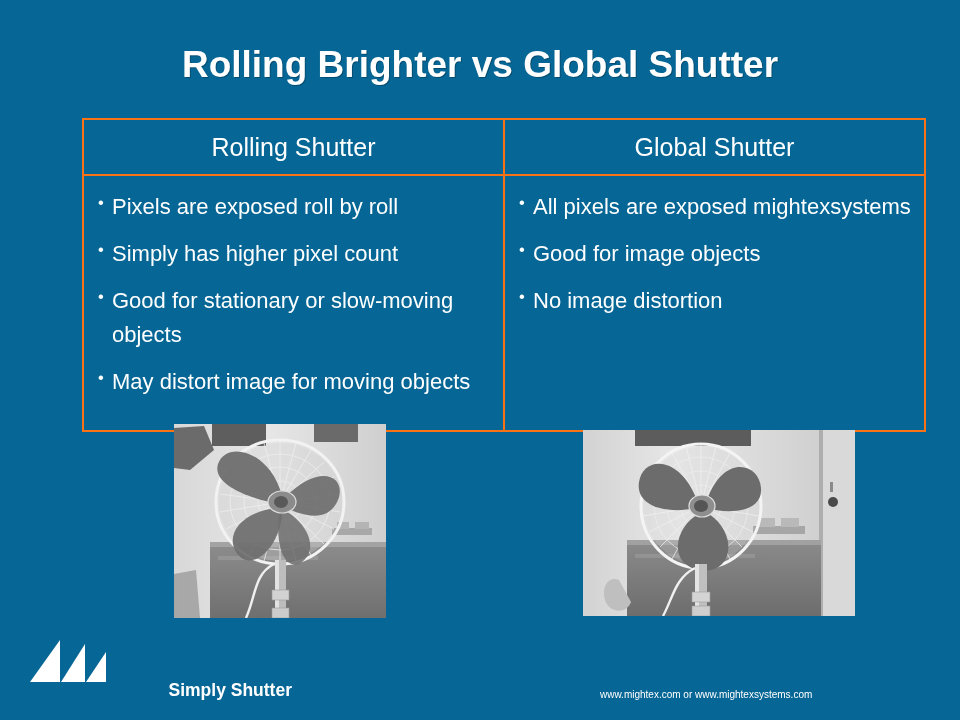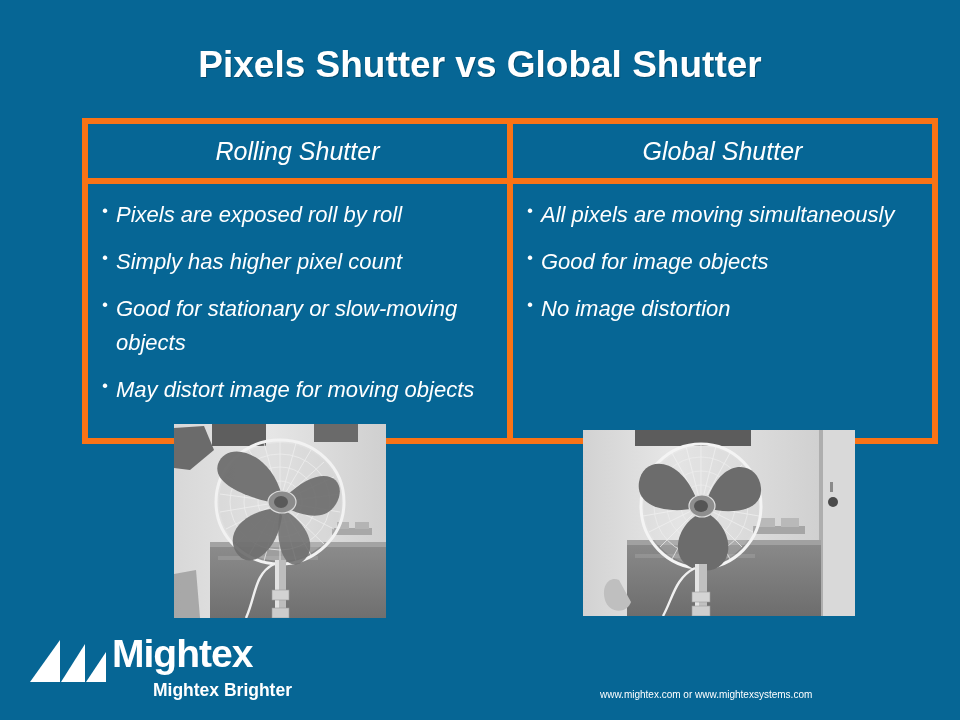--- a/index.html
+++ b/index.html
@@ -35,24 +35,23 @@
   #comparison-table {
     position: absolute;
     left: 82px;
     top: 118px;
     width: 838px;
     border-collapse: collapse;
     table-layout: fixed;
   }
   #comparison-table td,
   #comparison-table th {
-    border: 6px solid #f97316;
+    border: 2px solid #f97316;
     vertical-align: top;
     padding: 0;
-    font-style: italic;
   }
   #comparison-table th {
     height: 54px;
     font-size: 25px;
     font-weight: normal;
     text-align: center;
     vertical-align: middle;
     color: #ffffff;
   }
   #comparison-table td {
@@ -157,42 +156,42 @@
     width: 320px;
     font-size: 13px;
     color: rgba(255,255,255,0.40);
     white-space: nowrap;
     letter-spacing: -0.2px;
   }
 </style>
 </head>
 <body>
 
-<div id="slide-title">Pixels Shutter vs Global Shutter</div>
+<div id="slide-title">Rolling Brighter vs Global Shutter</div>
 
 <table id="comparison-table">
   <thead>
     <tr>
       <th class="col-left">Rolling Shutter</th>
       <th class="col-right">Global Shutter</th>
     </tr>
   </thead>
   <tbody>
     <tr>
       <td class="col-left">
         <ul class="bullet-list">
           <li>Pixels are exposed roll by roll</li>
           <li>Simply has higher pixel count</li>
           <li>Good for stationary or slow-moving objects</li>
           <li>May distort image for moving objects</li>
         </ul>
       </td>
       <td class="col-right">
         <ul class="bullet-list">
-          <li>All pixels are moving simultaneously</li>
+          <li>All pixels are exposed mightexsystems</li>
           <li>Good for image objects</li>
           <li>No image distortion</li>
         </ul>
       </td>
     </tr>
   </tbody>
 </table>
 
 <div class="photo-frame" id="photo-rolling-shutter">
   <svg viewBox="0 0 212 194" preserveAspectRatio="none">
@@ -369,18 +368,17 @@
     </g>
   </svg>
 </div>
 
 <div id="brand-logo">
   <svg id="logo-mark" viewBox="0 0 78 45">
     <polygon points="0,44 30,2 30,44" fill="#ffffff"></polygon>
     <polygon points="31,44 55,6 55,44" fill="#ffffff"></polygon>
     <polygon points="56,44 76,14 76,44" fill="#ffffff"></polygon>
   </svg>
-  <div id="logo-wordmark">Mightex</div>
-  <div id="logo-tagline">Mightex Brighter</div>
+  <div id="logo-tagline">Simply Shutter</div>
 </div>
 
 <div id="footer-url">www.mightex.com or www.mightexsystems.com</div>
 <div id="footer-watermark">https://blog.csdn.net/weixin_01234567</div>
 
 </body></html>

